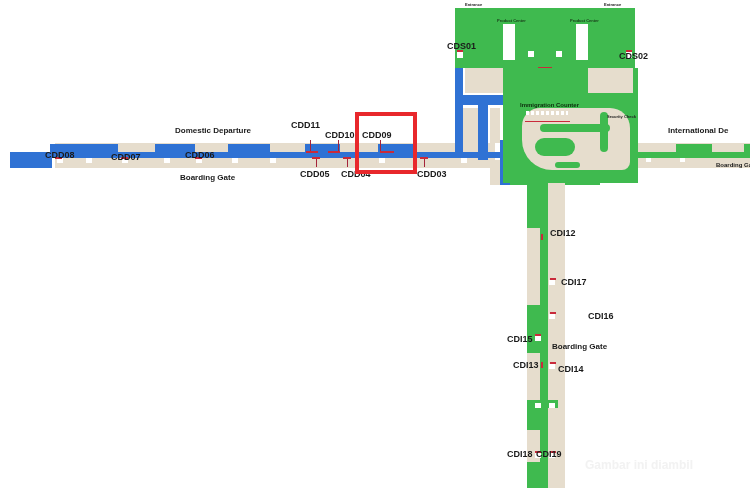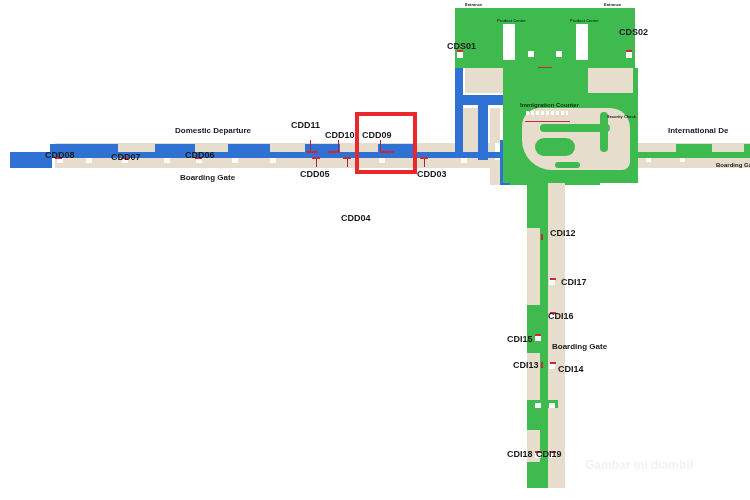--- a/index.html
+++ b/index.html
@@ -130,29 +130,29 @@
 <span class="lbl" style="left:716px;top:162px;font-size:6px;">Boarding Ga</span>
 <span class="lbl area" style="left:552px;top:342px;">Boarding Gate</span>
 
 <span class="lbl gate" style="left:45px;top:150px;">CDD08</span>
 <span class="lbl gate" style="left:111px;top:152px;">CDD07</span>
 <span class="lbl gate" style="left:185px;top:150px;">CDD06</span>
 <span class="lbl gate" style="left:291px;top:120px;">CDD11</span>
 <span class="lbl gate" style="left:325px;top:130px;">CDD10</span>
 <span class="lbl gate" style="left:362px;top:130px;">CDD09</span>
 <span class="lbl gate" style="left:300px;top:169px;">CDD05</span>
-<span class="lbl gate" style="left:341px;top:169px;margin-top:44px;">CDD04</span>
+<span class="lbl gate" style="left:341px;top:169px;">CDD04</span>
 <span class="lbl gate" style="left:417px;top:169px;">CDD03</span>
 
 <span class="lbl gate" style="left:447px;top:41px;">CDS01</span>
-<span class="lbl gate" style="left:619px;top:27px;">CDS02</span>
+<span class="lbl gate" style="left:619px;top:51px;">CDS02</span>
 
 <span class="lbl gate" style="left:550px;top:228px;">CDI12</span>
 <span class="lbl gate" style="left:561px;top:277px;">CDI17</span>
-<span class="lbl gate" style="left:548px;top:311px;">CDI16</span>
+<span class="lbl gate" style="left:588px;top:311px;">CDI16</span>
 <span class="lbl gate" style="left:507px;top:334px;">CDI15</span>
 <span class="lbl gate" style="left:513px;top:360px;">CDI13</span>
 <span class="lbl gate" style="left:558px;top:364px;">CDI14</span>
 <span class="lbl gate" style="left:507px;top:449px;">CDI18</span>
 <span class="lbl gate" style="left:536px;top:449px;">CDI19</span>
 
 <div class="highlight" style="left:355px;top:112px;width:62px;height:62px;"></div>
 
 <span class="watermark" style="left:585px;top:458px;">Gambar ini diambil</span>
 

